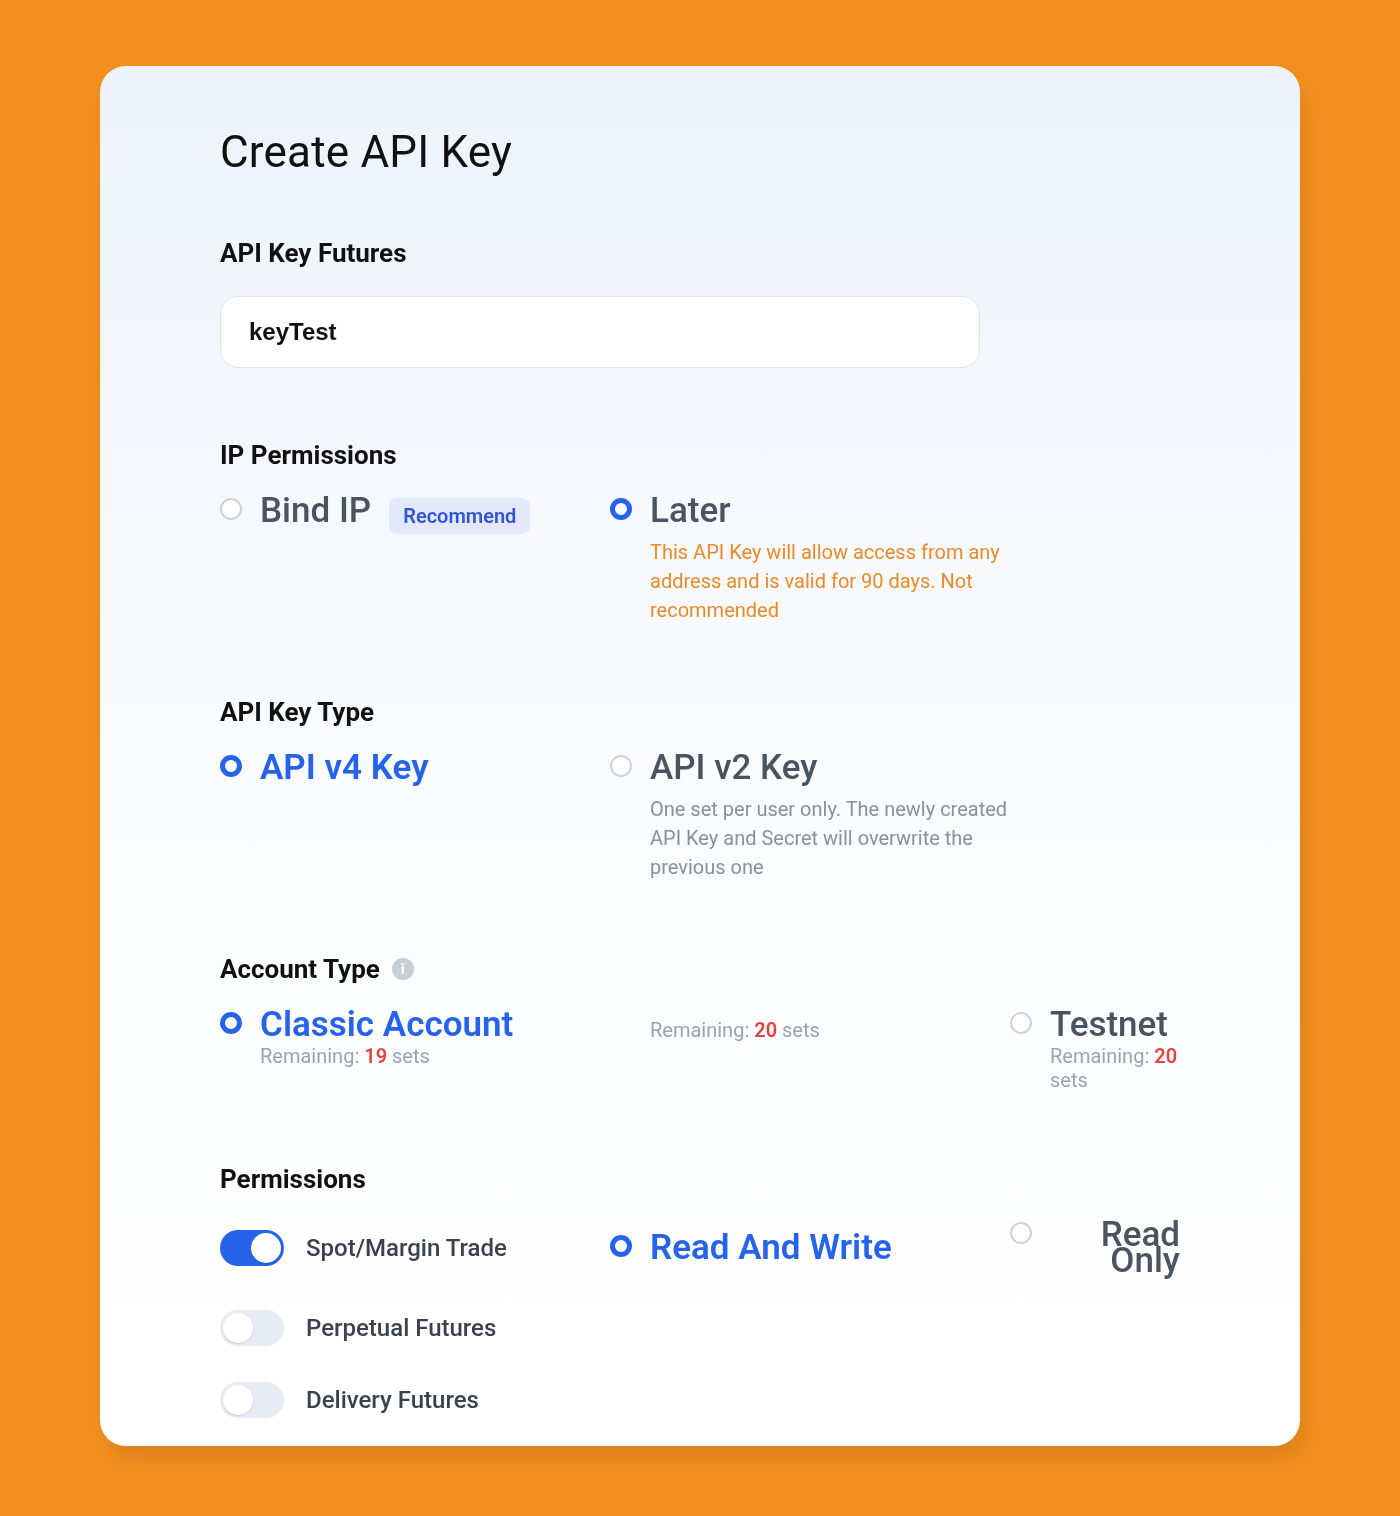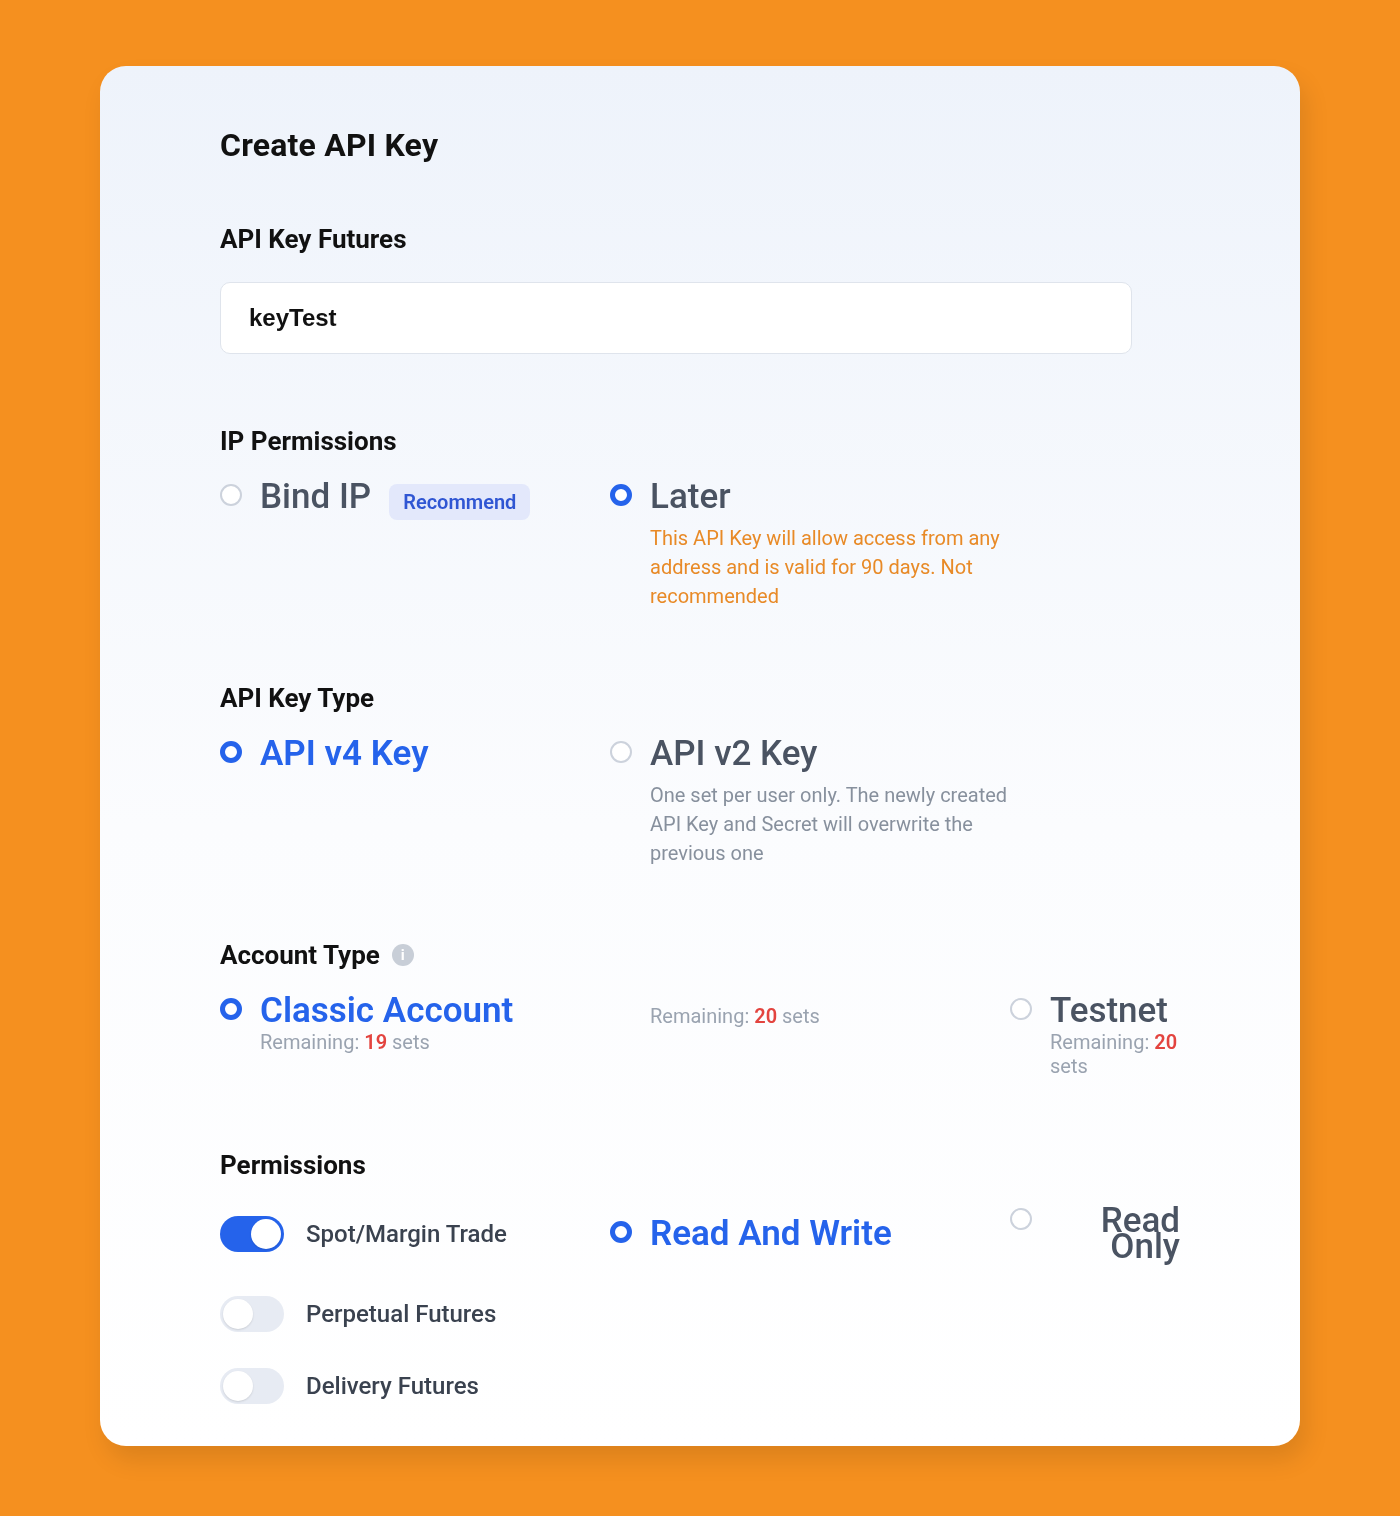--- a/index.html
+++ b/index.html
@@ -13,30 +13,30 @@
     .card {
       width: 1200px;
       background: linear-gradient(180deg,#eef3fb 0%, #fbfcfe 55%, #ffffff 100%);
       border-radius: 26px;
       box-shadow: 6px 14px 24px rgba(0,0,0,.10);
       padding: 60px 120px 60px 120px;
       overflow: hidden;
       position: relative;
       height: 1380px;
     }
-    h1.page-title { font-size: 32px; font-weight: 700; letter-spacing: .2px; color:#111; margin-bottom: 60px;}
+    h1.page-title { font-size: 44px; font-weight: 400; letter-spacing: .2px; color:#111; margin-bottom: 60px;}
     .section-label { font-size: 26px; font-weight: 700; color:#111; margin-bottom: 28px; display:flex; align-items:center; gap:12px;}
     .info-icon {
       width: 22px; height:22px; border-radius:50%;
       background:#c8ced7; display:inline-flex; align-items:center; justify-content:center;
       color:#fff; font-size:15px; font-weight:700;
     }
     .text-input {
-      width: 912px; height: 72px;
-      border:1px solid #dfe4ec; border-radius:10px;
+      width: 760px; height: 72px;
+      border:1px solid #dfe4ec; border-radius:18px;
       background:#fff; padding:0 28px; font-size:24px; font-weight:700; color:#111;
       outline:none;
     }
     .block { margin-bottom: 72px; }
     
     .radio {
       width:22px; height:22px; border-radius:50%;
       border:2px solid #ccd2dc; background:#fff; display:inline-block; position:relative;
       flex-shrink:0;
     }

